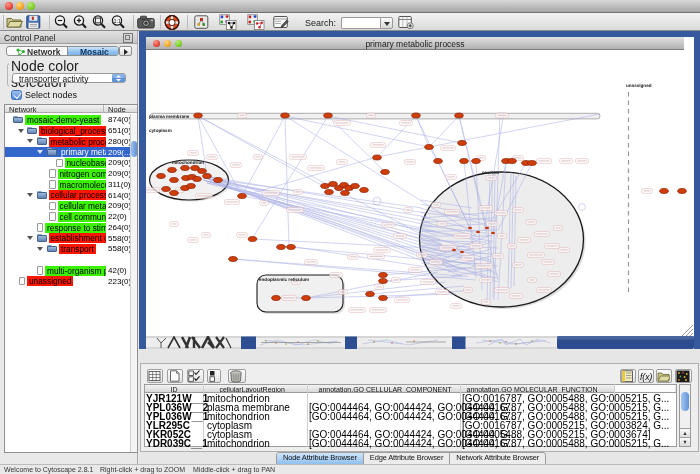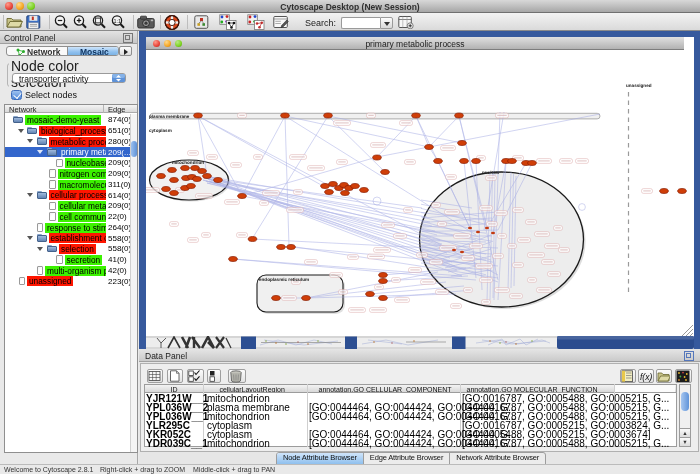--- a/index.html
+++ b/index.html
@@ -74,21 +74,20 @@
 #btab-line{position:absolute;left:136px;top:114.5px;width:285px;height:1.5px;background:#5e93d9}
 #statusbar{position:absolute;left:0;top:464px;width:700px;height:10px;background:#e9e9e9;border-top:1px solid #bbb;font-size:7px;color:#333}
 #statusbar span{position:absolute;top:1px}
 svg text{font-family:"Liberation Sans",sans-serif}
 </style></head>
 <body>
 <div id="titlebar">
  <span class="tl" style="left:5px;background:radial-gradient(circle at 35% 30%,#ff9a8a,#e8443a 60%,#b02318)"></span>
  <span class="tl" style="left:16px;background:radial-gradient(circle at 35% 30%,#ffd98a,#f5a623 60%,#c77c0a)"></span>
  <span class="tl" style="left:27px;background:radial-gradient(circle at 35% 30%,#b8e986,#7ed321 60%,#4a9a0b)"></span>
- <div class="t">Cytoscape Desktop (New Session)</div>
 </div>
 <div id="toolbar">
  <div class="sep" style="left:3px"></div>
 <svg class="abs" style="left:6px;top:2px" width="17" height="14">
 <path d="M1 3.5 L1 12 L15 12 L15 5 L7 5 L5.5 3.5 Z" fill="#c8c48a" stroke="#6b682f" stroke-width="0.9"></path>
 <path d="M1 12 L4 6.5 L16.5 6.5 L13.5 12 Z" fill="#dedaa6" stroke="#6b682f" stroke-width="0.9"></path>
     </svg>
 <svg class="abs" style="left:26px;top:2px" width="15" height="14">
 <rect x="0.8" y="0.8" width="13" height="12.5" rx="1" fill="#3c6fc4" stroke="#1d3a6e" stroke-width="0.9"></rect>
 <rect x="3.4" y="0.8" width="8" height="5" fill="#e8e8e8"></rect>
@@ -226,21 +225,21 @@
         <path d="M6.5 1 L9 3.4 L4 3.4 Z" fill="#fff"></path>
         <path d="M6.5 7.5 L9 5.1 L4 5.1 Z" fill="#fff"></path>
       </svg>
     </div>
  <div id="checkbox"></div>
  <span id="checkbox-lbl">Select nodes</span>
  <div id="treebox">
   <div id="treehdr">
         <span class="n1">Network</span>
         <span class="dv"></span>
-        <span class="n2">Edge</span>
+        <span class="n2">Node</span>
       </div>
   <div style="position:absolute;left:0;top:9px;width:132px;height:339px;overflow:hidden">
 <div class="trow" style="top:0.8px;">
           <span class="tfold2" style="left:8px"></span>
           <span class="tfold" style="left:8px"></span>
           <span class="tname" style="left:20px;max-width:81px;background:#3cf200;">mosaic-demo-yeast</span>
           <span class="tval">874(0)</span>
         </div>
 <div class="trow" style="top:11.6px;">
           <span class="tarr" style="left:13px;border-top-color:#555"></span>
@@ -304,27 +303,22 @@
           <span class="tarr" style="left:22px;border-top-color:#555"></span>
           <span class="tfold2" style="left:31.5px"></span>
           <span class="tfold" style="left:31.5px"></span>
           <span class="tname" style="left:43.5px;max-width:57.5px;background:#ff1500;">establishment of lo</span>
           <span class="tval">558(0)</span>
         </div>
 <div class="trow" style="top:129.8px;">
           <span class="tarr" style="left:32px;border-top-color:#555"></span>
           <span class="tfold2" style="left:42px"></span>
           <span class="tfold" style="left:42px"></span>
-          <span class="tname" style="left:54px;max-width:47px;background:#ff1500;">selection</span>
+          <span class="tname" style="left:54px;max-width:47px;background:#ff1500;">transport</span>
           <span class="tval">558(0)</span>
-        </div>
-<div class="trow" style="top:140.6px;">
-          <span class="tfile" style="left:51px"></span>
-          <span class="tname" style="left:59.5px;max-width:41.5px;background:#3cf200;">secretion</span>
-          <span class="tval">41(0)</span>
         </div>
 <div class="trow" style="top:151.3px;">
           <span class="tfile" style="left:31.5px"></span>
           <span class="tname" style="left:40px;max-width:61px;background:#3cf200;">multi-organism pro</span>
           <span class="tval">42(0)</span>
         </div>
 <div class="trow" style="top:162.1px;">
           <span class="tfile" style="left:13.5px"></span>
           <span class="tname" style="left:22px;max-width:79px;background:#ff1500;">unassigned</span>
           <span class="tval">223(0)</span>
@@ -761,27 +755,20 @@
         </g>
 <rect x="95" y="0.5" width="15" height="12.5" fill="#2d4f92"></rect>
 <rect x="199" y="0.5" width="12" height="12.5" fill="#2d4f92"></rect>
 <rect x="306" y="0.5" width="13.5" height="12.5" fill="#2d4f92"></rect>
 <rect x="411" y="0" width="137" height="13" rx="2" fill="#2b4c8e"></rect>
 <rect x="411" y="0" width="137" height="3.5" rx="1.5" fill="#48659e"></rect>
 </svg>
  </div>
 </div>
 <div id="dpanel">
- <div id="dpanel-hdr">
-      <span class="t">Data Panel</span>
-  <svg class="abs" style="right:6px;top:2px" width="10" height="10">
-        <rect x="0.5" y="0.5" width="9" height="9" fill="none" stroke="#5577bb"></rect>
-        <rect x="2.5" y="2.5" width="4" height="4" fill="none" stroke="#5577bb"></rect>
-      </svg>
- </div>
  <div id="dbody"></div>
 <div class="dbtn" style="left:8px;top:20px;width:16px;height:14px"></div>
     <svg class="abs" style="left:9px;top:21px" width="13" height="12">
       <rect x="1" y="1.5" width="11" height="9" fill="#f8f8f8" stroke="#444" stroke-width="0.8"></rect>
       <line x1="1" y1="4.5" x2="12" y2="4.5" stroke="#444" stroke-width="0.6"></line>
       <line x1="1" y1="7.5" x2="12" y2="7.5" stroke="#444" stroke-width="0.6"></line>
       <line x1="4.6" y1="1.5" x2="4.6" y2="10.5" stroke="#444" stroke-width="0.6"></line>
       <line x1="8.2" y1="1.5" x2="8.2" y2="10.5" stroke="#444" stroke-width="0.6"></line>
     </svg>
 <div class="dbtn" style="left:28px;top:20px;width:16px;height:14px"></div>

